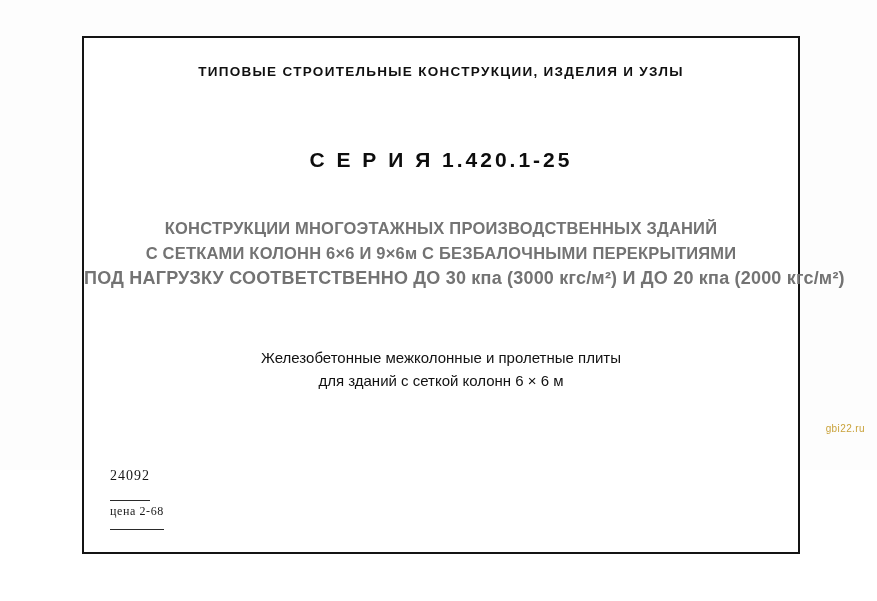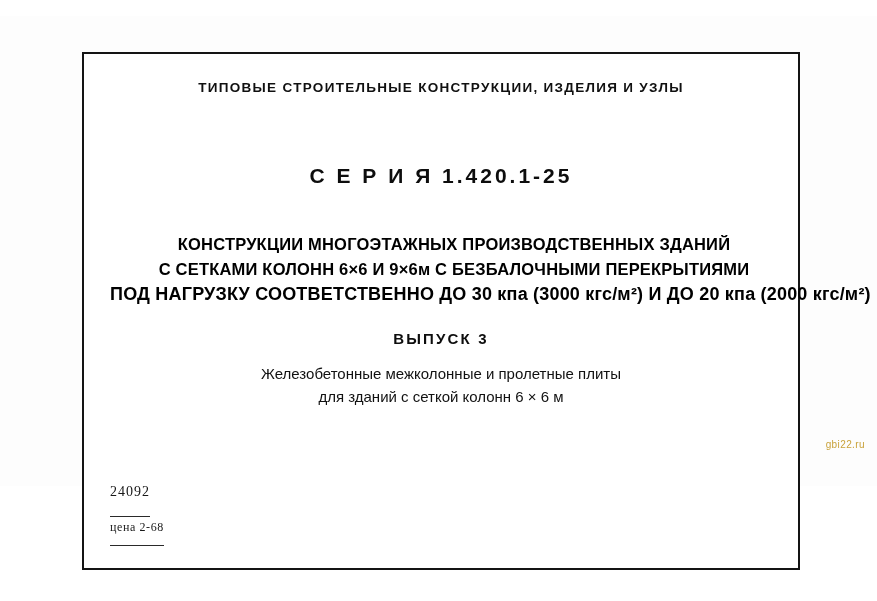--- a/index.html
+++ b/index.html
@@ -10,21 +10,21 @@
   body {
     width: 877px;
     height: 601px;
     overflow: hidden;
     font-family: "Liberation Sans", sans-serif;
     color: #1a1a1a;
   }
   .page {
     position: absolute;
     left: 0;
-    top: 16px;
+    top: 0;
     width: 877px;
     height: 470px;
     background: #fdfdfd;
   }
   
   .sheet-border {
     position: absolute;
     left: 82px;
     top: 36px;
     width: 718px;
@@ -70,23 +70,22 @@
     top: 178px;
     left: 0;
     width: 100%;
     text-align: center;
   }
   .title-line {
     font-size: 16.5px;
     font-weight: 600;
     letter-spacing: 0.2px;
     line-height: 25px;
-    color: #000000;
+    color: #737373;
     white-space: nowrap;
-    margin-left: 26px;
   }
   .title-line.l3 {
     font-size: 18px;
   }
 
   .issue-line {
     position: absolute;
     top: 276px;
     left: 0;
     width: 100%;
@@ -159,21 +158,20 @@
       <div class="header-line">ТИПОВЫЕ  СТРОИТЕЛЬНЫЕ  КОНСТРУКЦИИ, ИЗДЕЛИЯ И УЗЛЫ</div>
 
       <div class="series-line">С Е Р И Я   1.420.1-25</div>
 
       <div class="title-block">
         <div class="title-line l1">КОНСТРУКЦИИ МНОГОЭТАЖНЫХ ПРОИЗВОДСТВЕННЫХ ЗДАНИЙ</div>
         <div class="title-line l2">С СЕТКАМИ КОЛОНН 6×6 И 9×6м С БЕЗБАЛОЧНЫМИ ПЕРЕКРЫТИЯМИ</div>
         <div class="title-line l3">ПОД НАГРУЗКУ СООТВЕТСТВЕННО ДО 30 кпа (3000 кгс/м²) И ДО 20 кпа (2000 кгс/м²)</div>
       </div>
 
-      <div class="issue-line">ВЫПУСК  3</div>
 
       <div class="subtitle-block">
         <div class="subtitle-line">Железобетонные межколонные и пролетные плиты</div>
         <div class="subtitle-line">для зданий с сеткой колонн 6 × 6 м</div>
       </div>
 
       <div class="stamp">
         <div class="stamp-code">24092</div>
         <br>
         <div class="stamp-price">цена 2-68</div>

